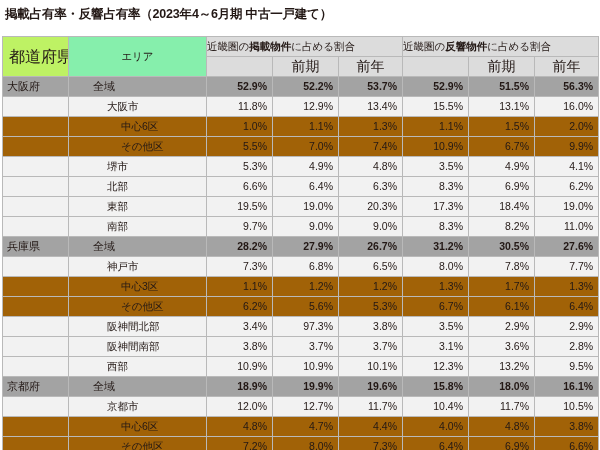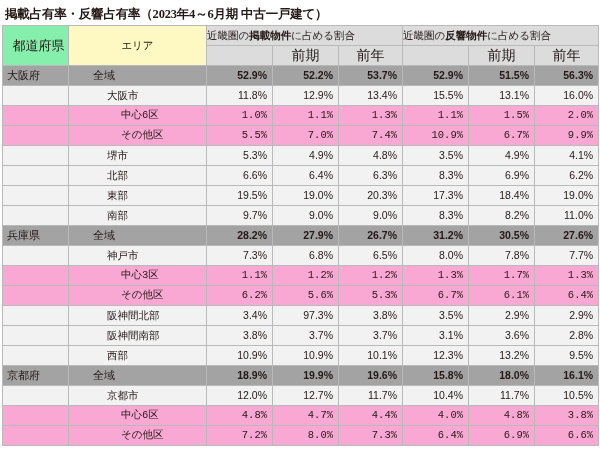--- a/index.html
+++ b/index.html
@@ -16,22 +16,21 @@
   }
   .page {
     position: relative;
     width: 600px;
     height: 450px;
     box-sizing: border-box;
   }
   
   .header {
     position: relative;
-    height: 25px;
-    font-family: Liberation Serif, serif;
+    height: 36px;
   }
   .title {
     position: absolute;
     left: 5px;
     top: 6px;
     font-size: 12.5px;
     font-weight: bold;
     letter-spacing: -0.2px;
     white-space: nowrap;
   }
@@ -86,27 +85,27 @@
     overflow: hidden;
     white-space: nowrap;
   }
   
   .hdr-gray {
     background: #dcdcdc;
     text-align: center;
     font-size: 14px;
   }
   .hdr-left {
-    background: #86efac;
+    background: #bef264;
     text-align: center;
     padding-left: 6px !important;
-    font-size: 13px;
+    font-size: 16px;
   }
   .hdr-mid {
-    background: #fef9c3;
+    background: #86efac;
     text-align: center;
     font-size: 10.5px;
   }
   .hdr-band {
     background: #dcdcdc;
     text-align: left;
     font-size: 10.5px;
   }
   .hdr-band b { font-weight: bold; }
   
@@ -133,21 +132,21 @@
     font-size: 10.5px;
   }
   .num {
     text-align: right;
     padding-right: 5px !important;
     font-size: 10.5px;
   }
   .num.bold { font-weight: bold; }
   .row-total td { background: #a3a3a3; }
   .row-shade td { background: #f2f2f2; }
-  .row-plain td { background: #f9a8d4; font-family: Liberation Mono, monospace; }
+  .row-plain td { background: #a16207; }
   .col-sep { border-left: 1px solid #8c8c8c !important; }
 </style>
 </head>
 <body>
 
 <div class="page">
 
   <div class="header">
     <div class="title">掲載占有率・反響占有率（2023年4～6月期 中古一戸建て）</div>
   </div>

